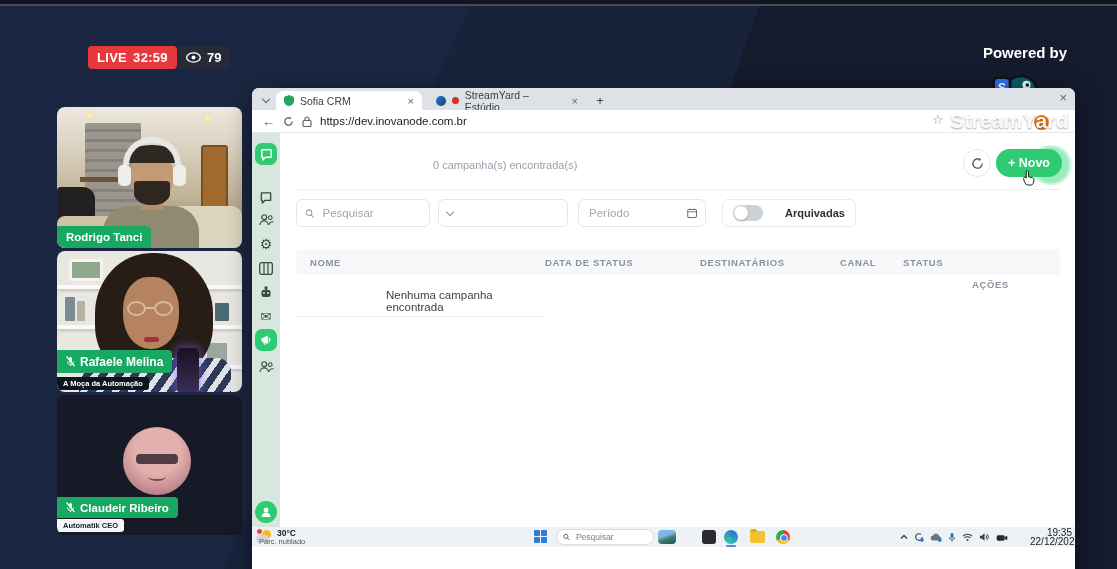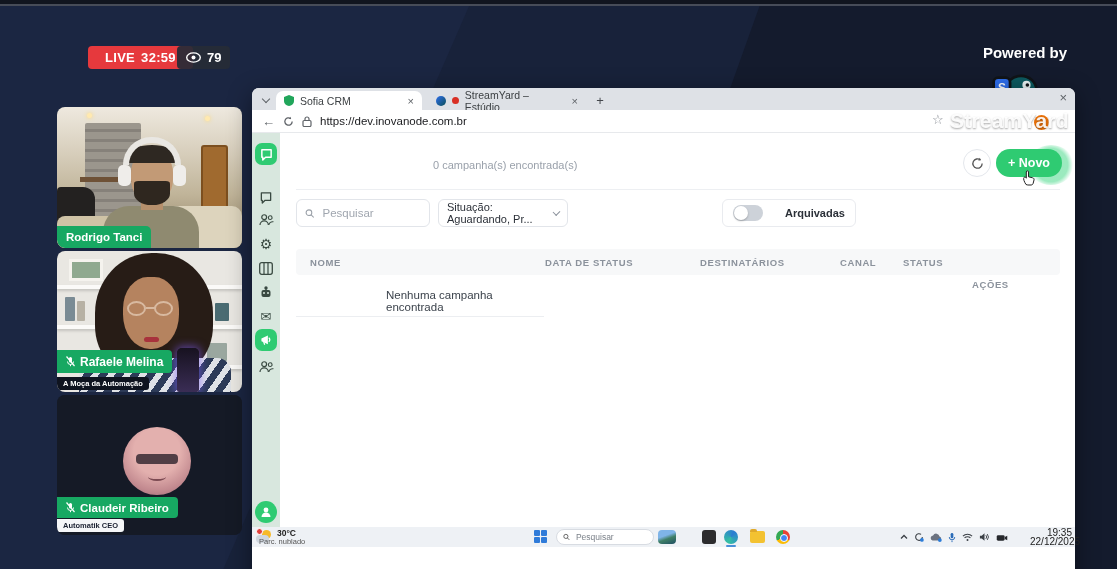--- a/index.html
+++ b/index.html
@@ -12,21 +12,21 @@
   .topline{top:4px;left:0;width:100%;height:2px;background:#474c58;}
   .bgpattern{top:6px;left:0;width:100%;height:563px;background:#18223a;}
   .poly1{top:0;left:0;width:100%;height:100%;background:#1b2642;
          clip-path:polygon(0 0,42% 0,20% 100%,0 100%);}
   .poly2{top:0;left:0;width:100%;height:100%;background:#141b2d;
          clip-path:polygon(68% 0,100% 0,100% 100%,50% 100%);}
 
   
   .live-badge{top:46px;left:88px;height:23px;background:#e6393d;border-radius:4px;
               color:#fff;font-weight:700;font-size:13px;display:flex;align-items:center;
-              padding:0 17px;gap:6px;letter-spacing:.3px;}
+              padding:0 9px;gap:6px;letter-spacing:.3px;}
   .viewer-badge{top:46px;left:177px;height:23px;background:rgba(38,43,54,.92);border-radius:4px;
               color:#fff;font-weight:700;font-size:13px;display:flex;align-items:center;padding:0 9px;gap:6px;}
 
   
   .poweredby{top:44px;left:960px;width:130px;text-align:center;color:#fff;
              font-weight:700;font-size:15px;}
   .ducklogo{top:70px;left:990px;}
   .watermark{top:109px;left:950px;color:rgba(255,255,255,.92);font-weight:700;font-size:21px;
              text-shadow:0 1px 2px rgba(0,0,0,.35);z-index:30;letter-spacing:.2px;}
   .profile-dot{top:115px;left:1034px;width:15px;height:15px;border-radius:50%;background:#e8710a;z-index:29;}
@@ -418,22 +418,30 @@
 
         <div class="abs filter-row">
           <div class="abs f-search">
             <svg width="11" height="11" viewBox="0 0 12 12">
               <circle cx="5" cy="5" r="3.6" fill="none" stroke="#9aa0a8" stroke-width="1.3"></circle>
               <line x1="7.8" y1="7.8" x2="11" y2="11" stroke="#9aa0a8" stroke-width="1.3"></line>
             </svg>
             <input placeholder="Pesquisar" style="">
           </div>
           <div class="abs f-select">
-            <span>Situação: Aguardando, Pr...</span>
             <div class="chev" style="border-color:#8b929c;"></div>
+          </div>
+          <div class="abs f-period">
+            <input placeholder="Período" style="">
+            <svg width="12" height="12" viewBox="0 0 12 12">
+              <rect x="0.8" y="1.8" width="10.4" height="9.4" rx="1.5" fill="none" stroke="#6b7280" stroke-width="1.2"></rect>
+              <line x1="1" y1="4.6" x2="11" y2="4.6" stroke="#6b7280" stroke-width="1.1"></line>
+              <line x1="3.5" y1="0.6" x2="3.5" y2="2.6" stroke="#6b7280" stroke-width="1.1"></line>
+              <line x1="8.5" y1="0.6" x2="8.5" y2="2.6" stroke="#6b7280" stroke-width="1.1"></line>
+            </svg>
           </div>
           <div class="abs f-toggle-wrap">
             <div class="toggle">
                 <div class="knob"></div>
               </div>
             <span class="f-toggle-label">Arquivadas</span>
           </div>
         </div>
 
         <div class="abs tbl-head">

